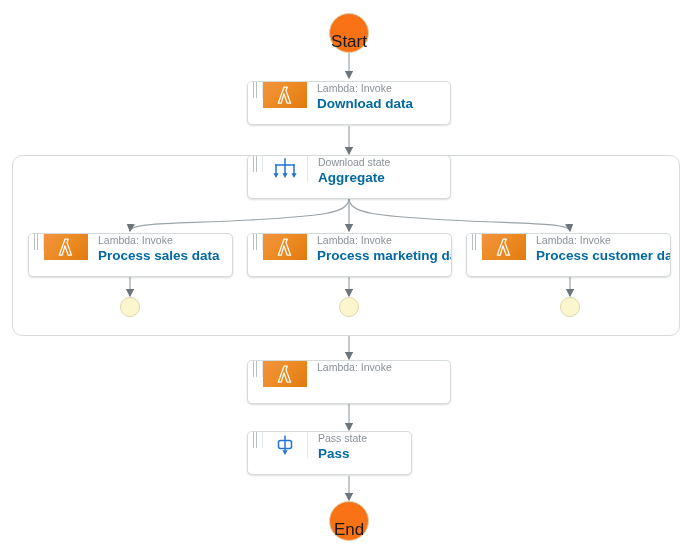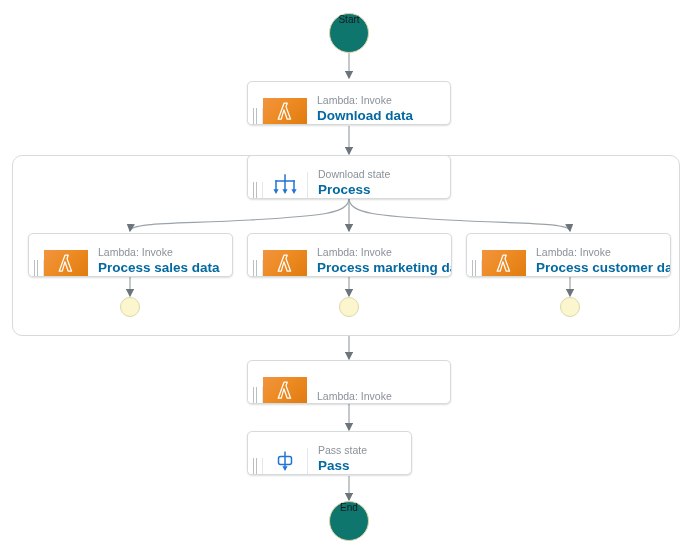--- a/index.html
+++ b/index.html
@@ -27,27 +27,27 @@
     height: 550px;
     pointer-events: none;
   }
 
   
   .terminal {
     position: absolute;
     width: 40px;
     height: 40px;
     border-radius: 50%;
-    background: #0f766e;
+    background: #f97316;
     border: 1px solid #d9d4a8;
     box-sizing: border-box;
     display: flex;
-    align-items: flex-start;
+    align-items: flex-end;
     justify-content: center;
-    font-size: 10px;
+    font-size: 17px;
     color: #16191f;
   }
 
   
   .branch-end {
     position: absolute;
     width: 20px;
     height: 20px;
     border-radius: 50%;
     background: #fbf6cd;
@@ -66,21 +66,21 @@
 
   
   .node {
     position: absolute;
     height: 44px;
     background: #ffffff;
     border: 1px solid #d5dbdb;
     border-radius: 5px;
     box-sizing: border-box;
     display: flex;
-    align-items: flex-end;
+    align-items: flex-start;
     box-shadow: 0 1px 2px rgba(0,0,0,0.14);
     overflow: hidden;
   }
   .grip {
     width: 14px;
     flex: 0 0 14px;
     background: #ffffff;
     border-right: 1px solid #e4e7e7;
     display: flex;
     align-items: center;
@@ -201,21 +201,21 @@
         </g>
         <g fill="#2074d5">
           <path d="M5 22 L2.4 17.2 L7.6 17.2 Z"></path>
           <path d="M14 22 L11.4 17.2 L16.6 17.2 Z"></path>
           <path d="M23 22 L20.4 17.2 L25.6 17.2 Z"></path>
         </g>
       </svg>
     </span>
     <span class="labels">
       <span class="label-type">Download state</span>
-      <span class="label-name">Process</span>
+      <span class="label-name">Aggregate</span>
     </span>
   </div>
 
   <div class="node" style="left:28px; top:233px; width:205px;">
     <span class="grip">
         <i></i>
         <i></i>
       </span>
     <span class="icon-tile lambda">
       <svg width="26" height="26" viewBox="0 0 26 26" xmlns="http://www.w3.org/2000/svg">

